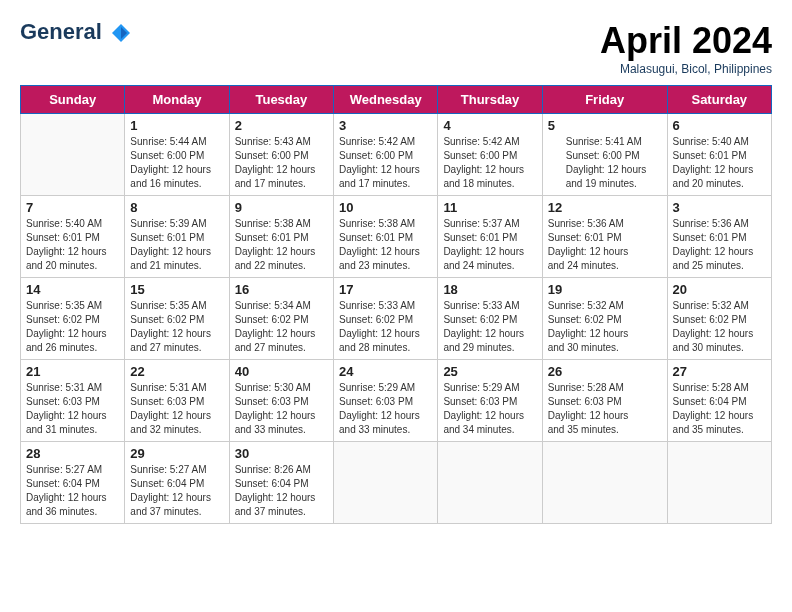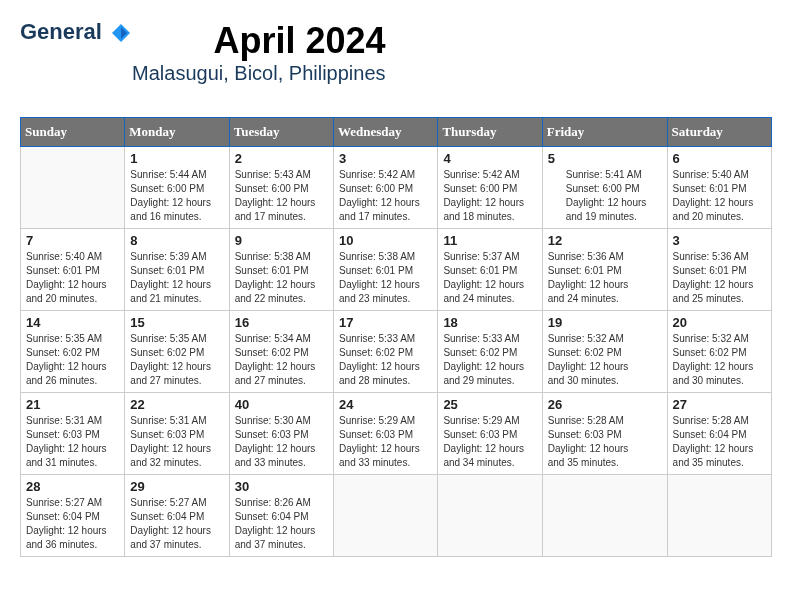--- a/index.html
+++ b/index.html
@@ -5,22 +5,23 @@
     * { box-sizing: border-box; margin: 0; padding: 0; }
     body {
       font-family: Arial, sans-serif;
       background: #fff;
       width: 792px;
       min-height: 612px;
       padding: 20px;
     }
     .header {
       display: flex;
+      justify-content: space-between;
       align-items: flex-start;
-      margin-bottom: 32px;
+      margin-bottom: 9px;
     }
     .logo {
       display: flex;
       align-items: center;
     }
     .logo-text {
       font-size: 22px;
       font-weight: bold;
       color: #1a3a5c;
       line-height: 1.1;
@@ -30,37 +31,36 @@
     }
     .title-block {
       text-align: right;
     }
     .month-title {
       font-size: 36px;
       font-weight: bold;
       color: #000000;
     }
     .location-title {
-      font-size: 20px;
+      font-size: 12px;
       color: #1a3a5c;
     }
     table {
       width: 100%;
       border-collapse: collapse;
       font-size: 11px;
     }
     thead tr th {
-      background-color: #737373;
+      background-color: #be185d;
       color: #fff;
       padding: 6px 4px;
-      text-align: left;
+      text-align: center;
       font-size: 13px;
       font-weight: bold;
       border: 1px solid #1565c0;
-      font-family: Liberation Serif, serif;
     }
     tbody tr td {
       border: 1px solid #ccc;
       vertical-align: top;
       padding: 4px 5px;
       min-height: 80px;
       height: 80px;
       color: #333;
     }
     .day-number {

